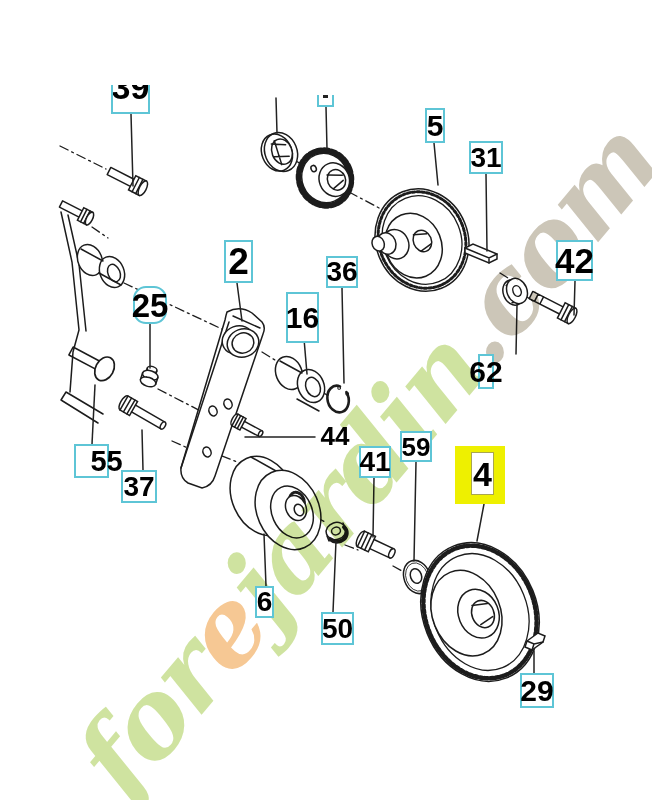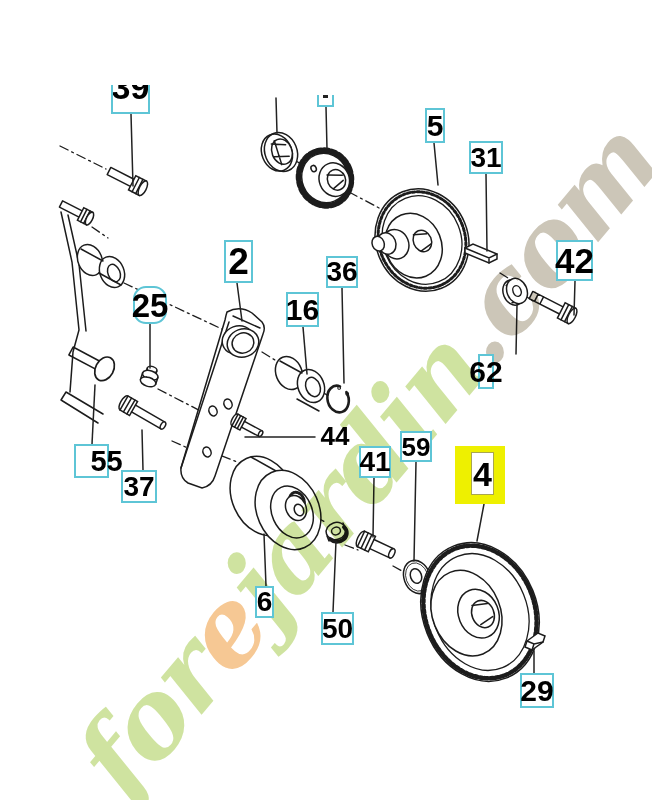--- a/index.html
+++ b/index.html
@@ -266,21 +266,21 @@
       </div>
       <div class="lbl" style="left: 556px; top: 240px; width: 37px; height: 41px; border-color: rgb(94, 197, 214); font-size: 35px;">
         <span>42</span>
       </div>
       <div class="lbl" style="left: 224px; top: 240px; width: 29px; height: 43px; border-color: rgb(94, 197, 214); font-size: 37px;">
         <span>2</span>
       </div>
       <div class="lbl" style="left: 326px; top: 256px; width: 32px; height: 32px; border-color: rgb(94, 197, 214); font-size: 28px;">
         <span>36</span>
       </div>
-      <div class="lbl" style="left: 286px; top: 292px; width: 33px; height: 35px; border-color: rgb(94, 197, 214); font-size: 30px;">
+      <div class="lbl" style="left: 286px; top: 292px; width: 33px; height: 51px; border-color: rgb(94, 197, 214); font-size: 30px;">
         <span>16</span>
       </div>
       <div class="lbl" style="left: 133px; top: 286px; width: 34px; height: 38px; border-color: rgb(94, 197, 214); font-size: 33px; border-radius: 13px;">
         <span>25</span>
       </div>
       <div class="lbl" style="left: 478px; top: 354px; width: 16px; height: 35px; border-color: rgb(94, 197, 214); font-size: 30px;">
         <span>62</span>
       </div>
       <div class="lbl" style="left: 74px; top: 444px; width: 35px; height: 34px; border-color: rgb(94, 197, 214); font-size: 29px; padding-left: 30px;">
         <span>55</span>

